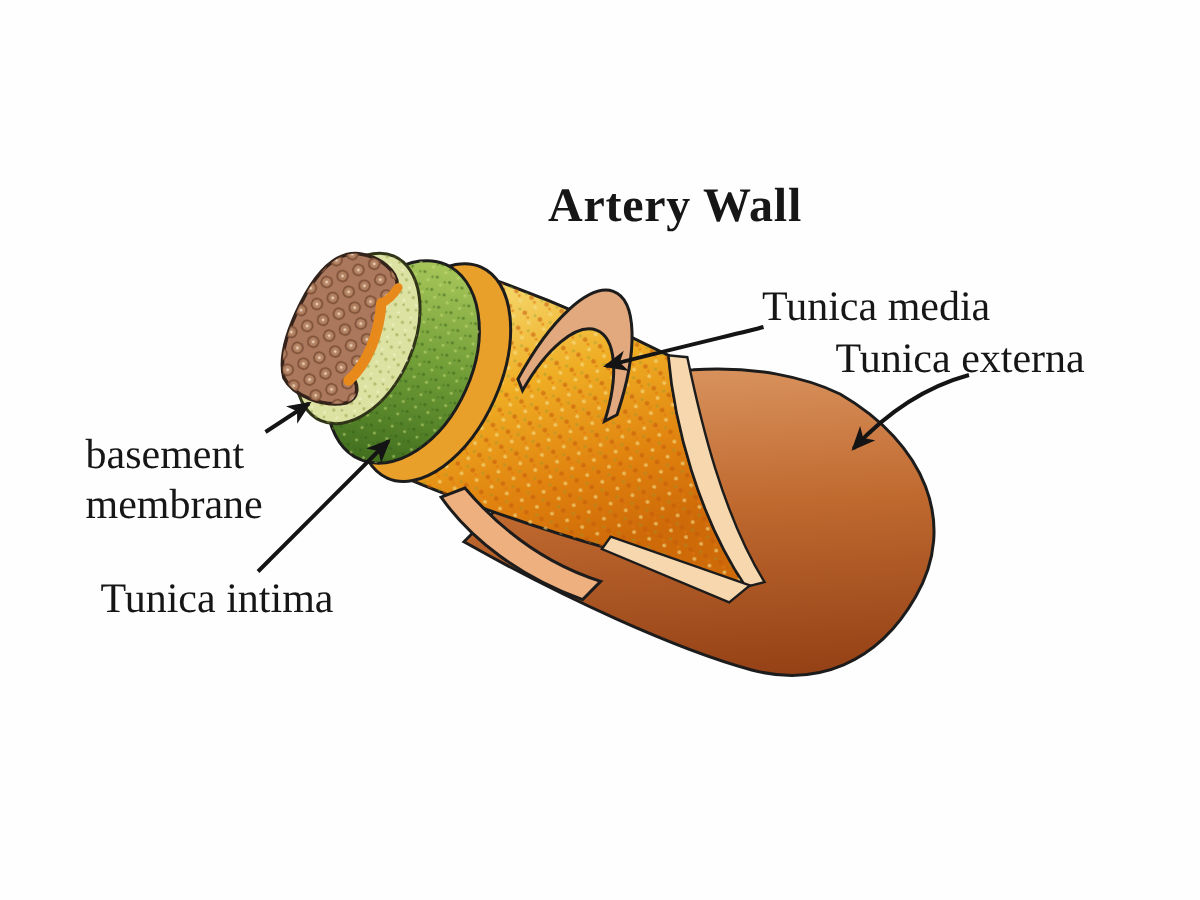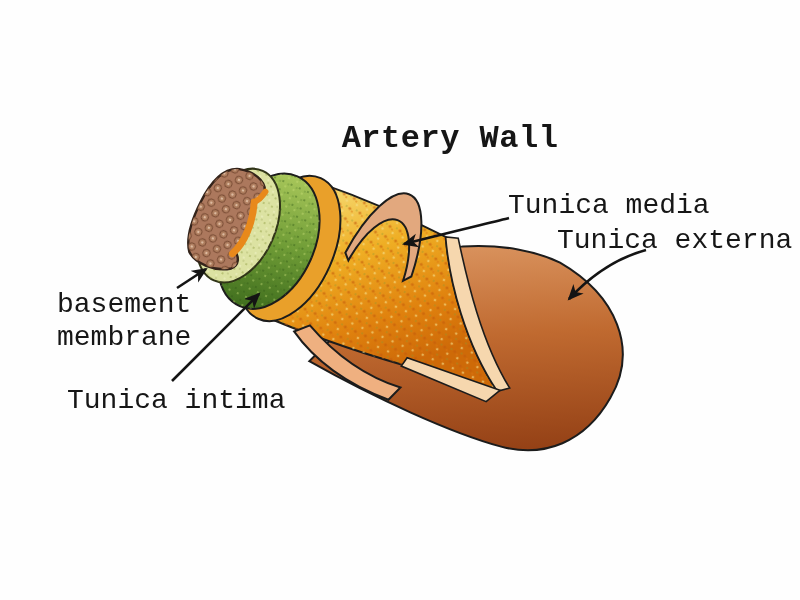--- a/index.html
+++ b/index.html
@@ -1,16 +1,16 @@
 <!DOCTYPE html>
 <html><head>
 <meta charset="utf-8">
 <style>
   html,body{margin:0;padding:0;background:#ffffff;width:800px;height:600px;overflow:hidden;}
-  .stage{position:relative;width:800px;height:600px;background:#fefefe;font-family:Liberation Mono, monospace;}
+  .stage{position:relative;width:800px;height:600px;background:#fefefe;font-family:Liberation Serif, serif;}
   svg{display:block}
   text{fill:#161616}
   .title-text{font-size:32px;font-weight:bold;letter-spacing:.5px;}
   .label-text{font-size:28px;font-weight:normal;letter-spacing:0px;}
   .arrow{stroke:#141414;stroke-width:2.6;fill:none;}
   .ink{stroke:#1c1c1c;stroke-width:2;}
 </style>
 </head>
 <body>
 

